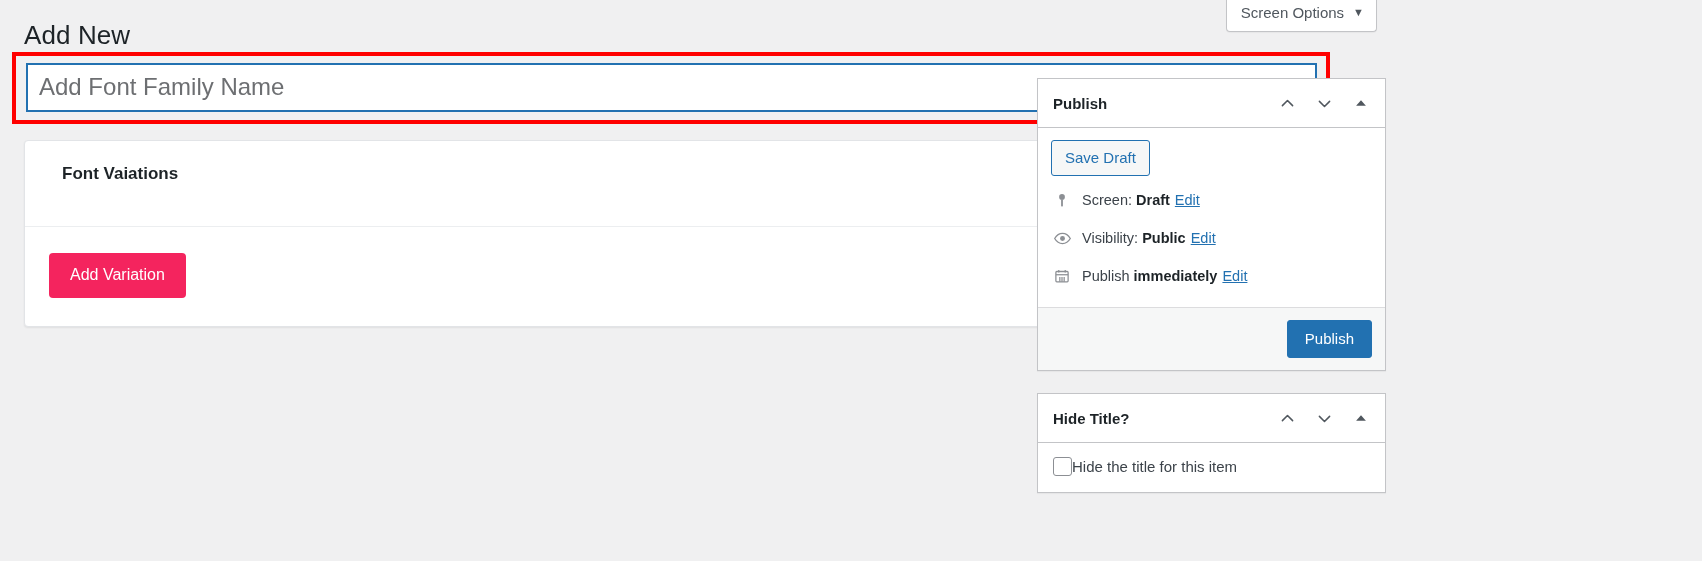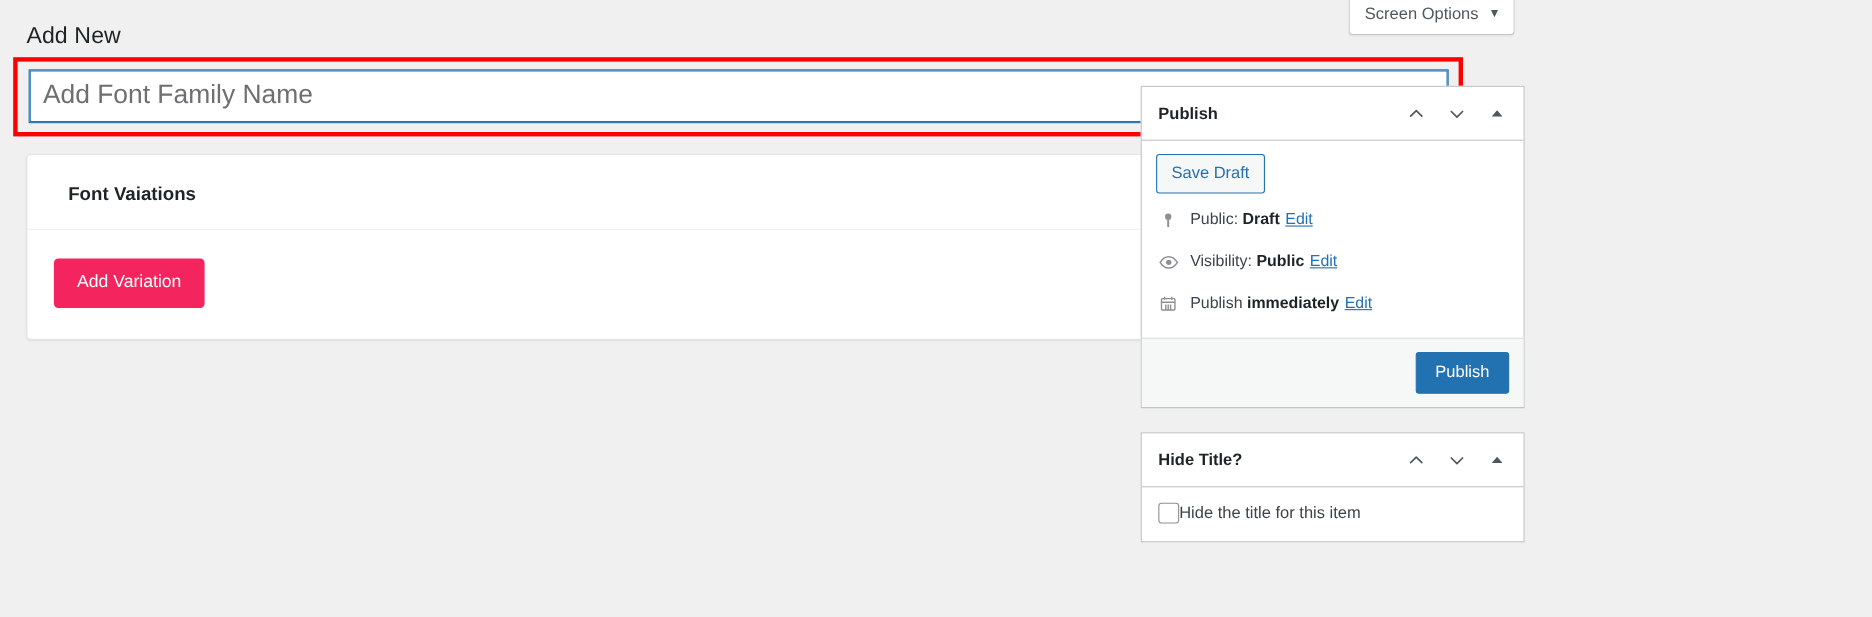--- a/index.html
+++ b/index.html
@@ -26,21 +26,21 @@
     line-height: 1.2;
     box-shadow: 0 1px 1px rgba(0,0,0,.04);
     display: flex; align-items: center; gap: 9px;
     cursor: pointer;
   }
   .screen-options-tab .caret { font-size: 11px; color: #50575e; }
 
   
   .page-title {
     position: absolute; left: 24px; top: 19px;
-    font-size: 21px; font-weight: 400;
+    font-size: 26px; font-weight: 400;
     color: #1d2327;
     line-height: 1.3;
     letter-spacing: .1px;
   }
 
   
   .left-col { position: absolute; left: 12px; top: 52px; width: 1318px; }
 
   .title-highlight {
     position: relative;
@@ -69,22 +69,22 @@
   .metabox {
     margin-top: 16px;
     margin-left: 12px;
     margin-right: 10px;
     background: #fff;
     border: 1px solid #e2e4e7;
     border-radius: 4px;
     box-shadow: 0 1px 2px rgba(0,0,0,.07);
   }
   .metabox-header {
-    display: flex; align-items: flex-end; justify-content: space-between;
-    padding: 20px 22px 21px 37px;
+    display: flex; align-items: center; justify-content: space-between;
+    padding: 20px 22px 39px 37px;
     border-bottom: 1px solid #eceef0;
     gap: 44px;
   }
   .metabox-title { font-size: 17px; font-weight: 700; color: #1d2327; }
   .metabox-body { padding: 26px 24px 28px 24px; }
 
   .btn-add-variation {
     display: inline-block;
     background: #f4245e;
     color: #fff;
@@ -270,21 +270,21 @@
         <ul class="misc-list">
 
           <li class="misc-item">
             <span class="misc-icon">
               <svg width="18" height="18" viewBox="0 0 20 20" fill="#8c8f94">
                   <circle cx="10" cy="5.5" r="3.2"></circle>
                   <rect x="9" y="8" width="2" height="8" rx="0.6"></rect>
                 </svg>
             </span>
             <span class="misc-text">
-              <span>Public:</span>
+              <span>Screen:</span>
               <b>Draft</b>
             </span>
             <a class="misc-edit">Edit</a>
           </li>
 
           <li class="misc-item">
             <span class="misc-icon">
               <svg width="19" height="19" viewBox="0 0 20 20" fill="none" stroke="#8c8f94" stroke-width="1.4">
                   <path d="M1.8,10 C4,6.2 7,4.6 10,4.6 C13,4.6 16,6.2 18.2,10 C16,13.8 13,15.4 10,15.4 C7,15.4 4,13.8 1.8,10 Z"></path>
                   <circle cx="10" cy="10" r="2.6" fill="#8c8f94" stroke="none"></circle>

